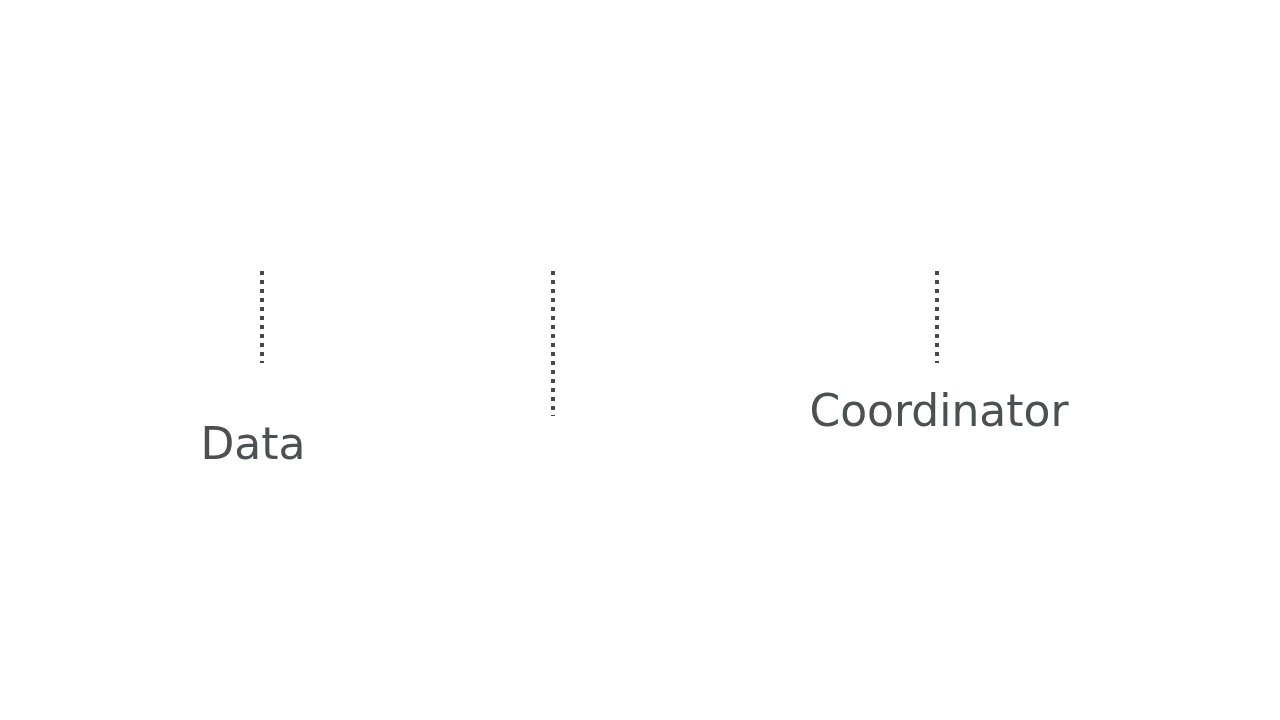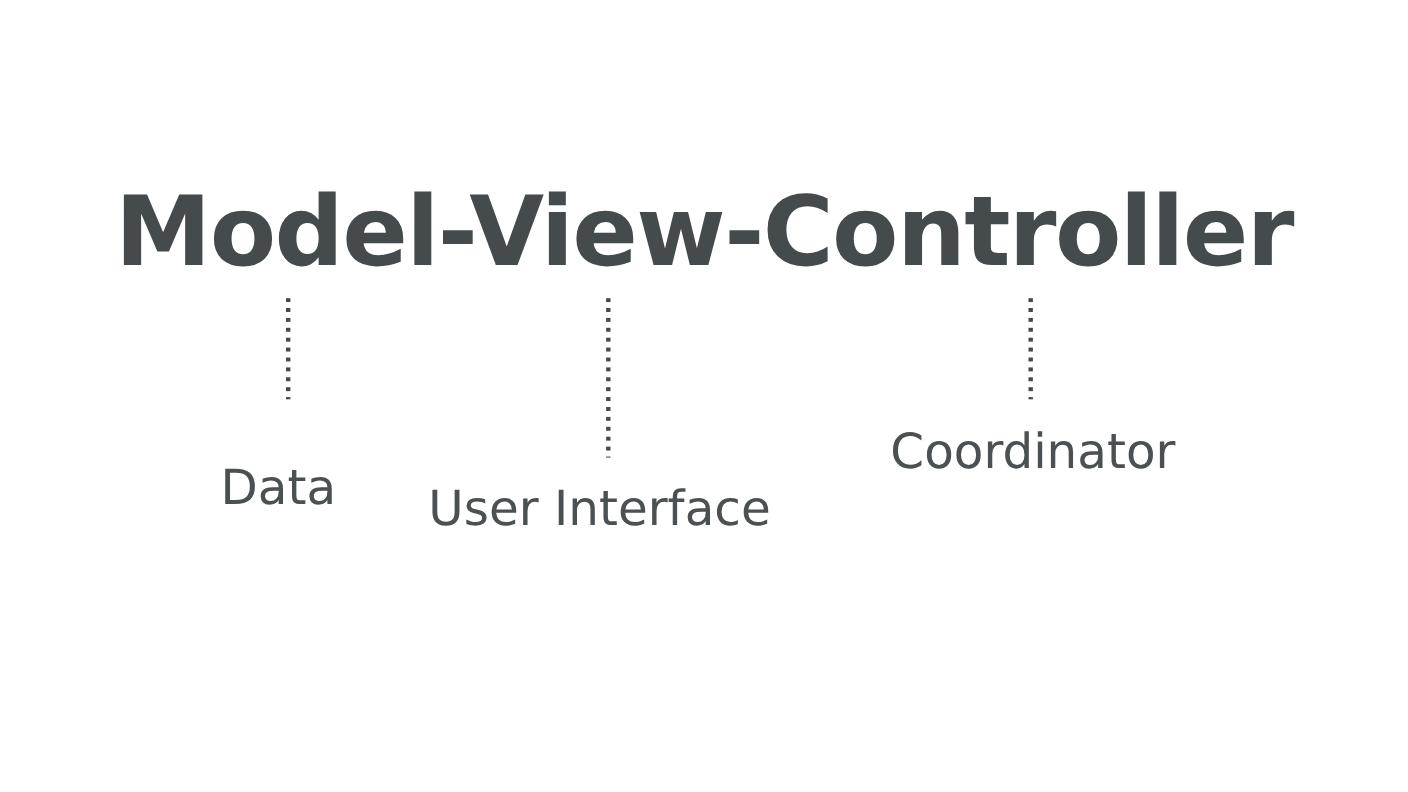--- a/index.html
+++ b/index.html
@@ -70,27 +70,25 @@
   }
   .caption-data        { left: 253px; top: 370px; margin-top: 48px; }
   .caption-ui          { left: 545px; top: 437px; }
   .caption-coordinator { left: 927px; top: 385px; margin-left: 12px; }
 </style>
 </head>
 <body>
 
 <div id="slide">
 
-  <div class="title">Model-View-Controller</div>
 
   <div class="leader leader-data"></div>
 
   <div class="leader leader-ui"></div>
 
   <div class="leader leader-coordinator"></div>
 
   <div class="caption caption-data">Data</div>
 
-  <div class="caption caption-ui">User Interface</div>
 
   <div class="caption caption-coordinator">Coordinator</div>
 
 </div>
 
 </body></html>

